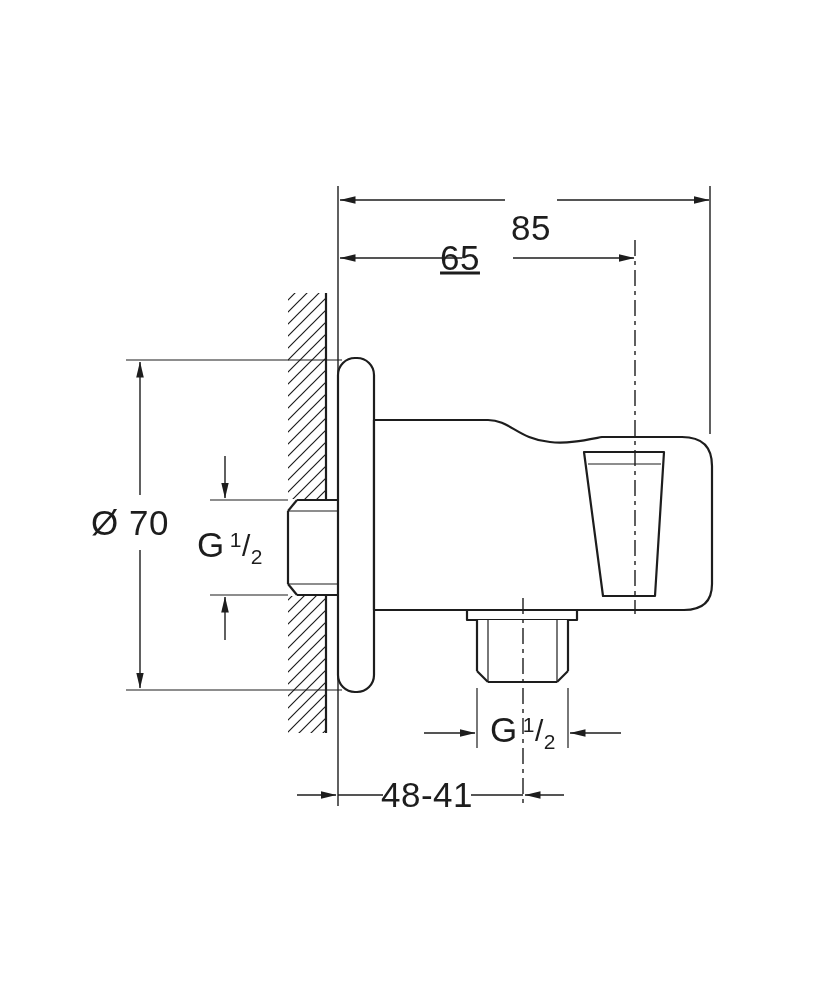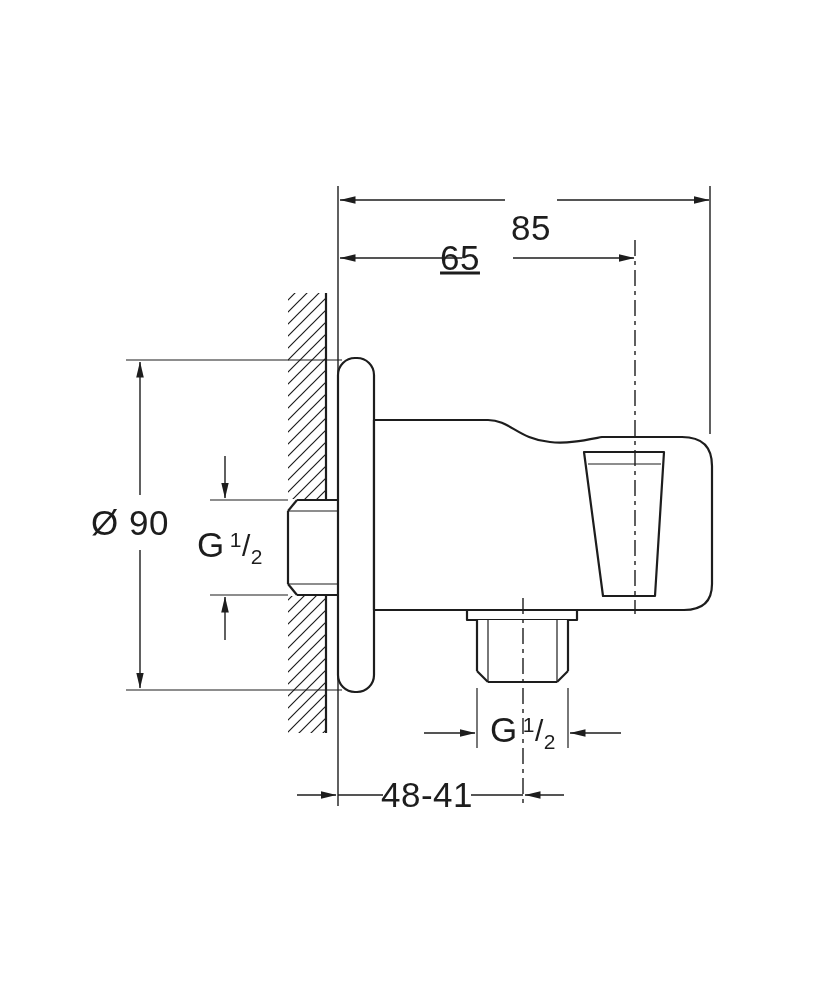--- a/index.html
+++ b/index.html
@@ -149,21 +149,21 @@
       <line class="dim" x1="471" y1="795" x2="523" y2="795"></line>
       <line class="dim" x1="297" y1="795" x2="336" y2="795" marker-end="url(#arr)"></line>
       <line class="dim" x1="564" y1="795" x2="525" y2="795" marker-end="url(#arr)"></line>
     </g>
   </svg>
 
   <div class="dim-label" style="left:531px; top:199px;margin-top:28px;">85</div>
 
   <div class="dim-label" style="left:460px; top:257px;text-decoration:underline;">65</div>
 
-  <div class="dim-label" style="left:130px; top:522px;">Ø 90</div>
+  <div class="dim-label" style="left:130px; top:522px;">Ø 70</div>
 
   <div class="dim-label" style="left:230px; top:547px;">
     <span>G</span><span class="frac-num">1</span><span class="frac-slash">/</span><span class="frac-den">2</span>
   </div>
 
   <div class="dim-label" style="left:523px; top:732px;">
     <span>G</span><span class="frac-num">1</span><span class="frac-slash">/</span><span class="frac-den">2</span>
   </div>
 
   <div class="dim-label" style="left:427px; top:794px;">48-41</div>

